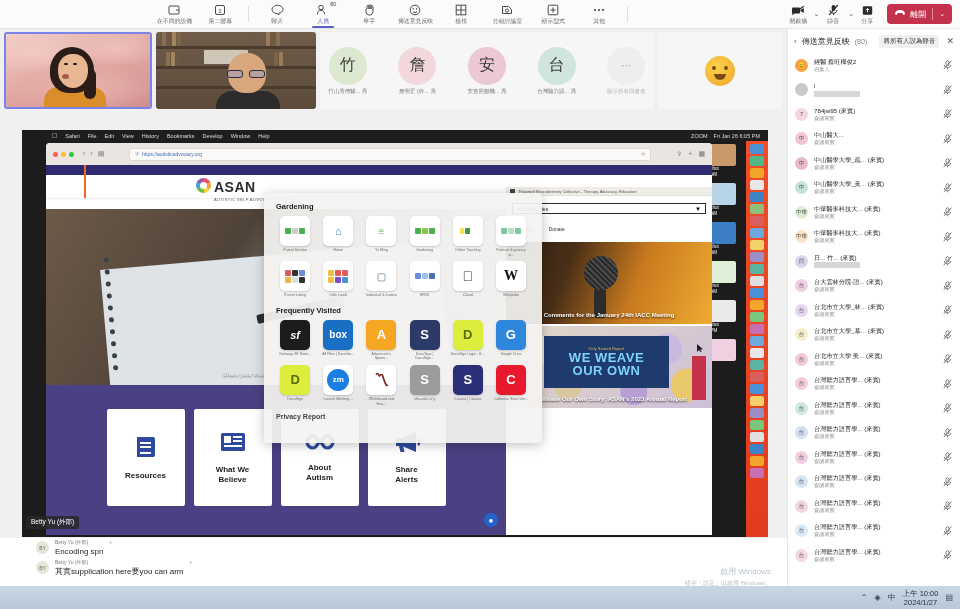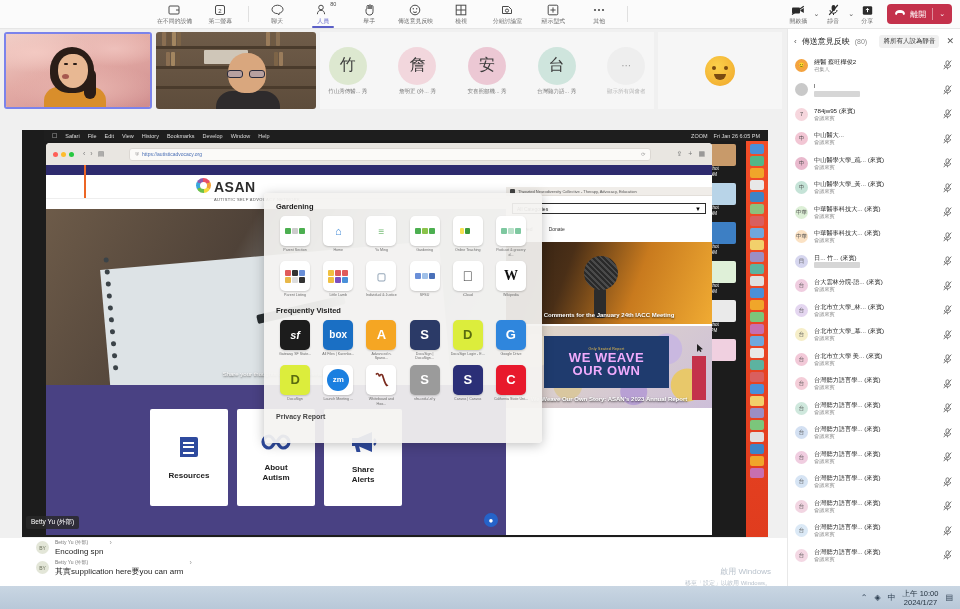--- a/index.html
+++ b/index.html
@@ -176,21 +176,21 @@
   .mic-stem { position: absolute; left: 88px; top: 46px; width: 12px; height: 30px; background: #2c2c2c; border-radius: 3px; }
   .yarn-bg { position: absolute; inset: 0; background:
       radial-gradient(circle at 14% 30%, #efe4cf 0 16px, transparent 17px),
       radial-gradient(circle at 30% 72%, #d9c79f 0 14px, transparent 15px),
       radial-gradient(circle at 78% 28%, #c9b8e0 0 15px, transparent 16px),
       radial-gradient(circle at 88% 72%, #e8c86a 0 16px, transparent 17px),
       radial-gradient(circle at 62% 80%, #b8a0d4 0 13px, transparent 14px),
       linear-gradient(140deg, #e3d9c6, #cdbfd9); }
   .weave-box { position: absolute; left: 38px; top: 10px; width: 125px; height: 52px; background: #1f3b6e; display: flex; flex-direction: column; align-items: center; justify-content: center; }
   .weave-sm { font-size: 3.5px; color: #f0c24a; letter-spacing: .3px; }
-  .weave-big { font-size: 13px; color: #f0abfc; font-weight: bold; line-height: 13px; letter-spacing: .5px; }
+  .weave-big { font-size: 13px; color: #7dd3fc; font-weight: bold; line-height: 13px; letter-spacing: .5px; }
   .weave-side { position: absolute; right: 6px; top: 30px; width: 14px; height: 44px; background: #c4314b; }
 
   .navband { position: absolute; left: 0; top: 220px; width: 460px; bottom: 0; background: #494183; }
   .navcards { display: flex; gap: 9px; justify-content: center; padding-top: 24px; }
   .navcard { width: 78px; height: 97px; background: #fff; border-radius: 2px; display: flex; flex-direction: column; align-items: center; justify-content: center; gap: 7px; }
   .nc-ic { color: #2e4a9e; }
   .nc-t { font-size: 8px; color: #222; font-weight: bold; text-align: center; line-height: 10px; }
   .a11y { position: absolute; right: 8px; bottom: 8px; width: 14px; height: 14px; border-radius: 50%; background: #2563c9; display: flex; align-items: center; justify-content: center; color: #fff; font-size: 8px; }
 
   
@@ -636,20 +636,33 @@
                       <path d="M4 3 h16 a2 2 0 0 1 2 2 v16 a2 2 0 0 1 -2 2 H4 Z" fill="#2e4a9e"></path>
                       <rect x="7" y="8" width="11" height="2" fill="#fff"></rect>
                       <rect x="7" y="12" width="11" height="2" fill="#fff"></rect>
                       <rect x="7" y="18" width="11" height="2" fill="#fff"></rect>
                     </svg>
                 </span>
                 <span class="nc-t">Resources</span>
               </div>
               <div class="navcard">
                 <span class="nc-ic">
+                  <svg width="28" height="24" viewBox="0 0 28 24">
+                      <rect x="2" y="3" width="24" height="18" rx="1.5" fill="#2e4a9e"></rect>
+                      <rect x="5" y="6" width="7" height="7" fill="#fff"></rect>
+                      <rect x="14" y="6" width="9" height="2" fill="#fff"></rect>
+                      <rect x="14" y="10" width="9" height="2" fill="#fff"></rect>
+                      <rect x="5" y="15" width="18" height="2" fill="#fff"></rect>
+                    </svg>
+                </span>
+                <span class="nc-t" style="white-space:pre-line">What We
+Believe</span>
+              </div>
+              <div class="navcard">
+                <span class="nc-ic">
                   <svg width="32" height="20" viewBox="0 0 32 20">
                       <path d="M9 4 C13 4 14 10 16 10 C18 10 19 4 23 4 C26 4 29 6.6 29 10 C29 13.4 26 16 23 16 C19 16 18 10 16 10 C14 10 13 16 9 16 C6 16 3 13.4 3 10 C3 6.6 6 4 9 4 Z" fill="none" stroke="#2e4a9e" stroke-width="3.2"></path>
                     </svg>
                 </span>
                 <span class="nc-t" style="white-space:pre-line">About
 Autism</span>
               </div>
               <div class="navcard">
                 <span class="nc-ic">
                   <svg width="30" height="24" viewBox="0 0 30 24">

